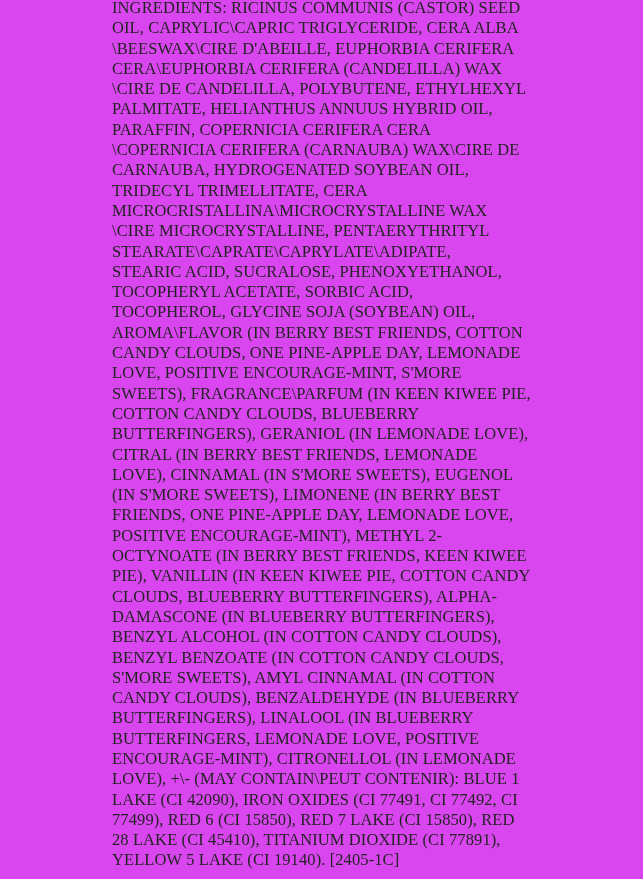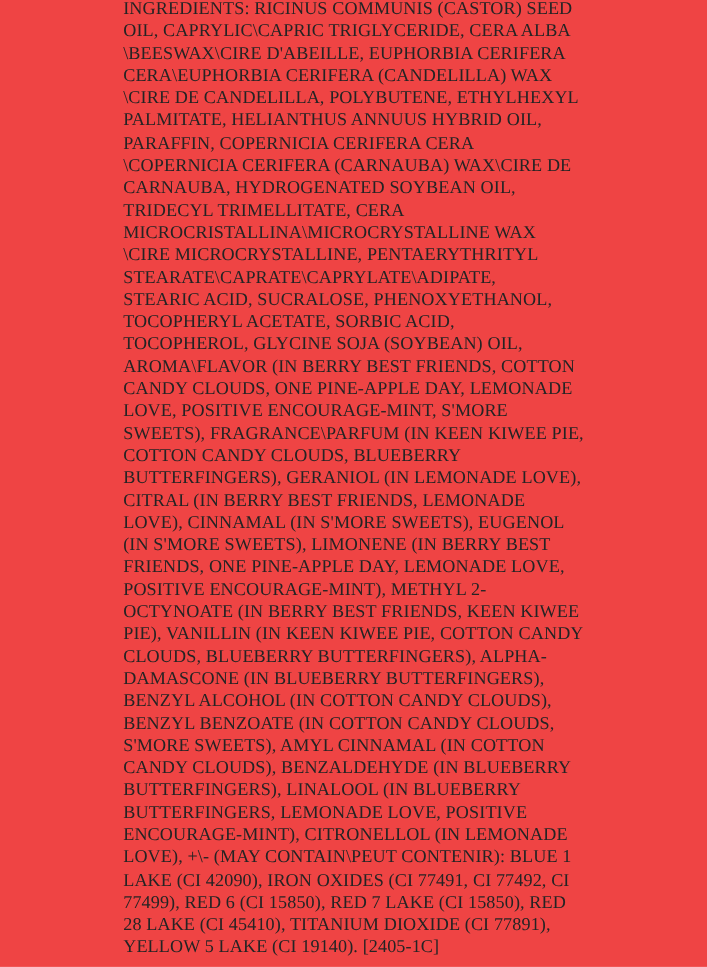--- a/index.html
+++ b/index.html
@@ -10,21 +10,21 @@
   body {
     width: 643px;
     height: 879px;
     position: relative;
     overflow: hidden;
     font-family: "Liberation Serif", serif;
   }
   .doc-page {
     position: absolute;
     inset: 0;
-    background: #ef4444;
+    background: #d946ef;
   }
   .ingredients-text {
     position: absolute;
     left: 112px;
     top: -2px;
     width: 440px;
     color: #242424;
     font-family: "Liberation Serif", serif;
     font-size: 16.5px;
     line-height: 20.3px;

